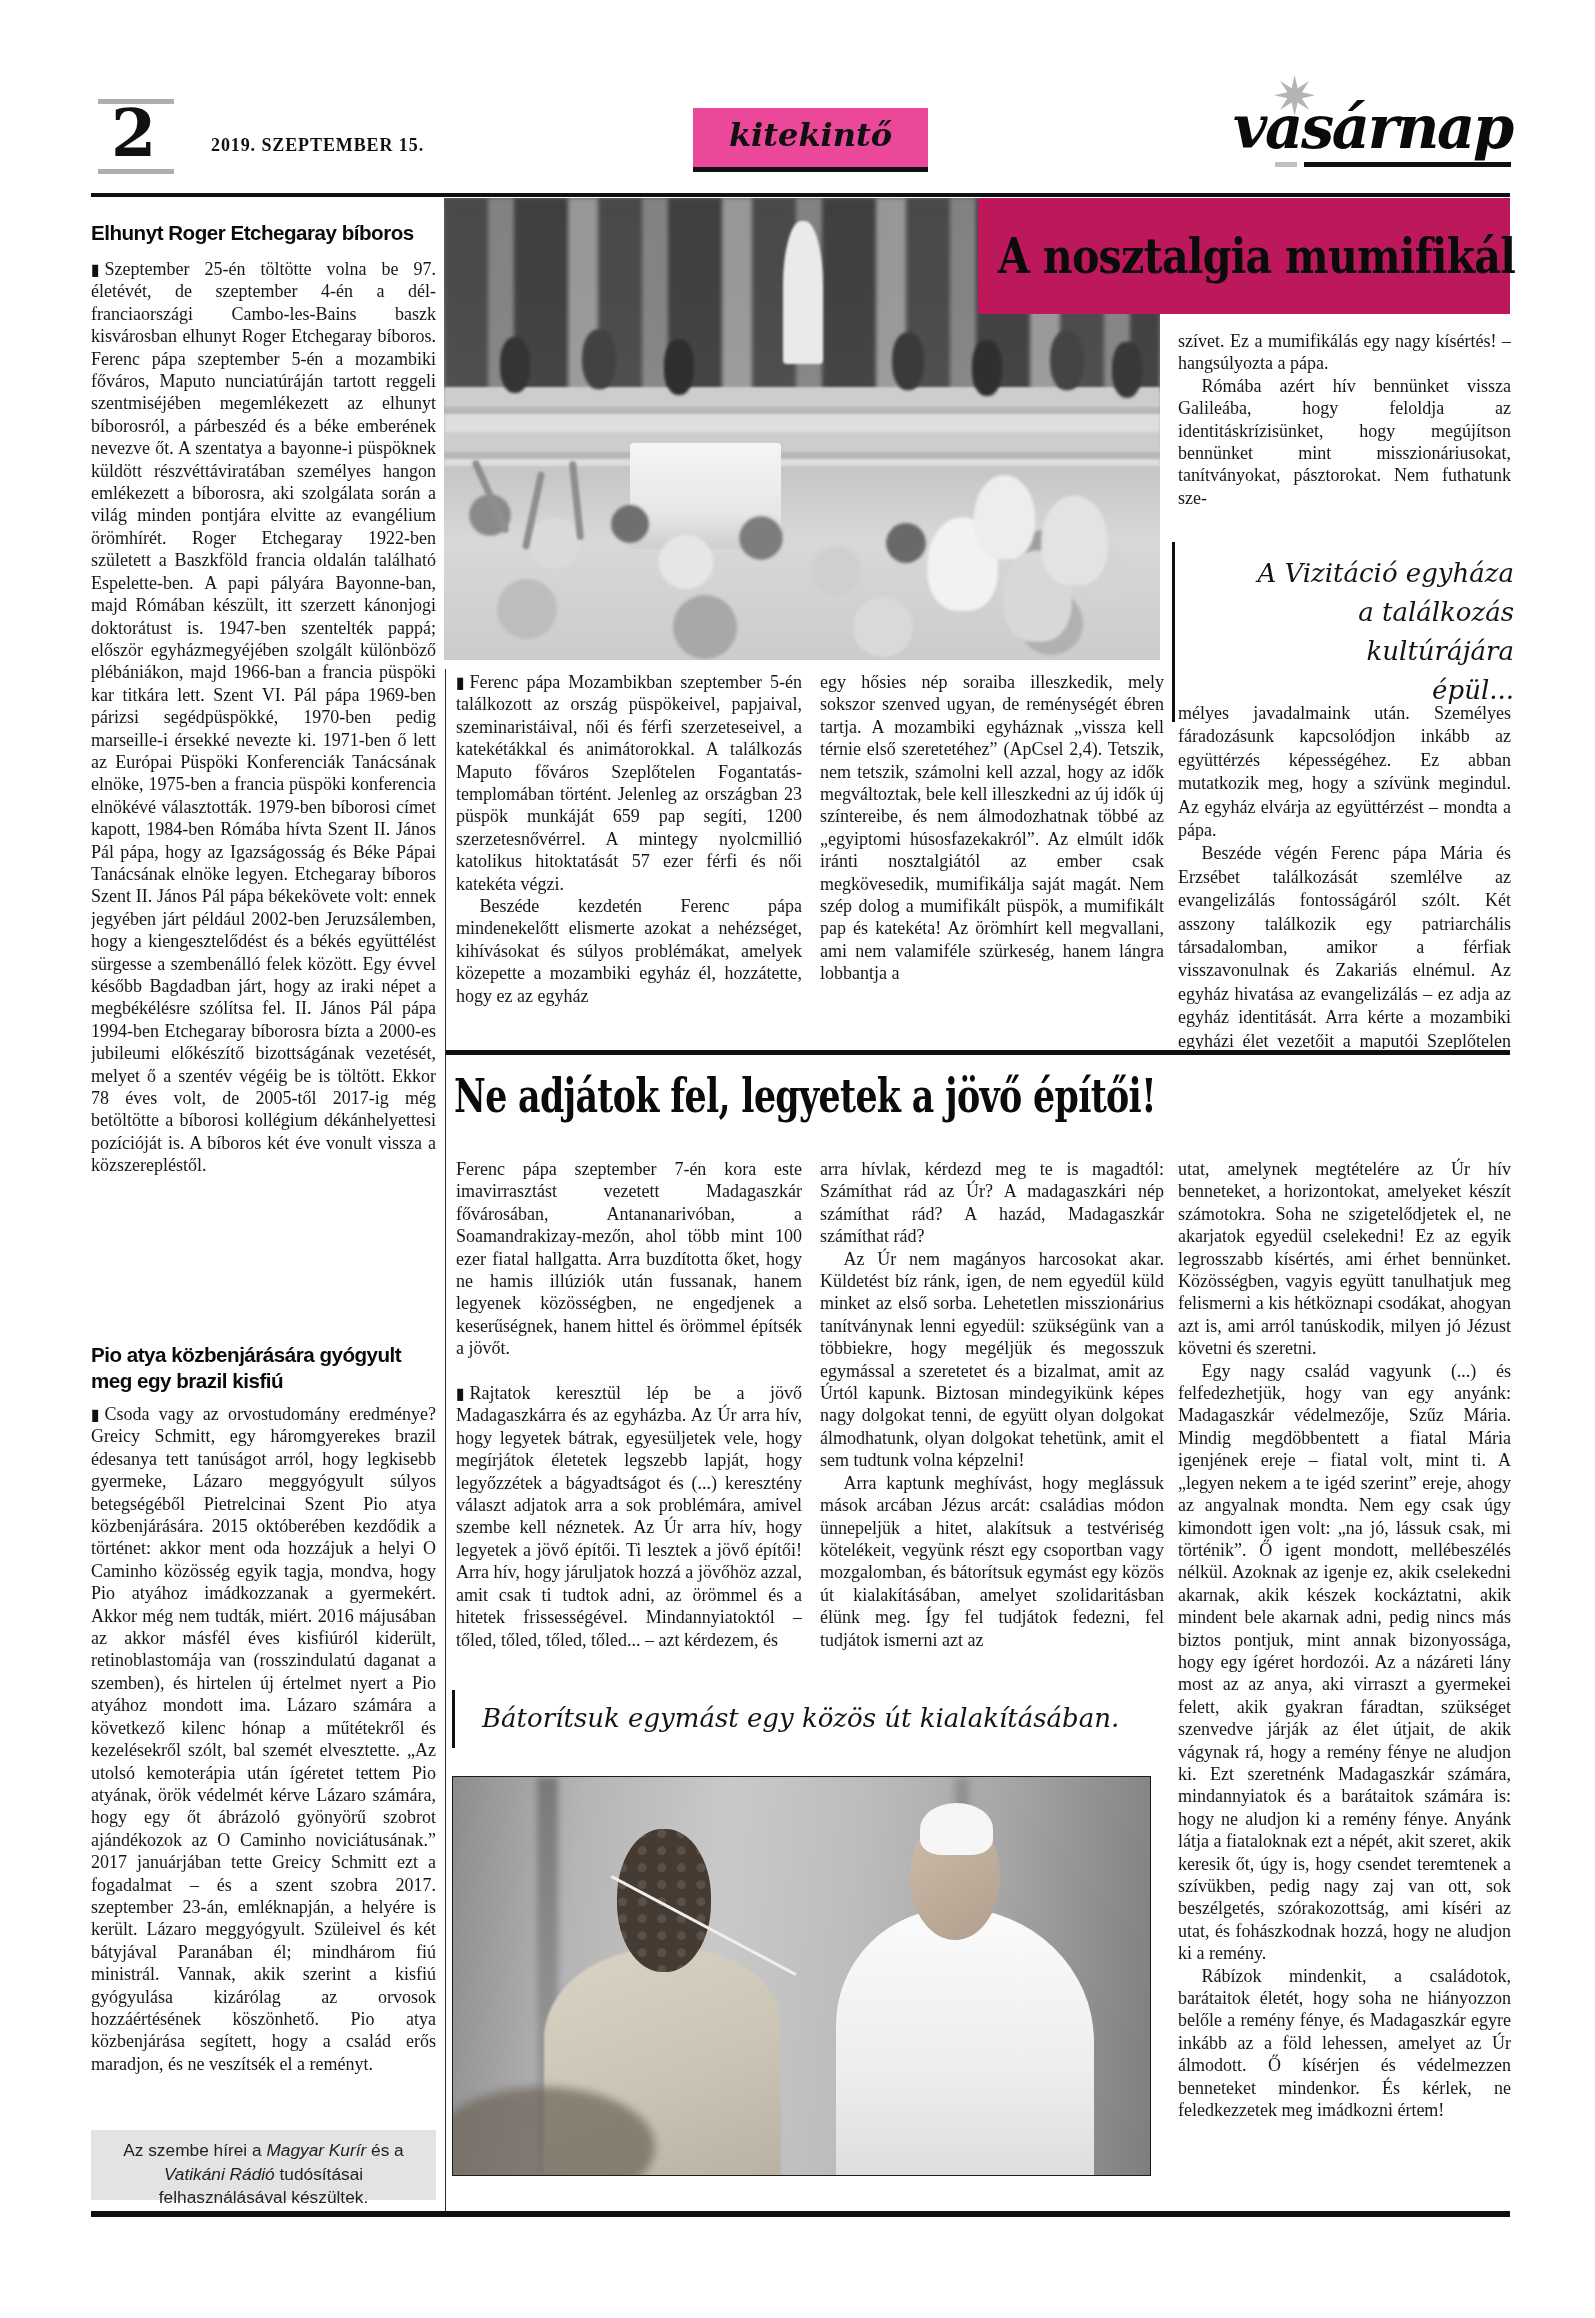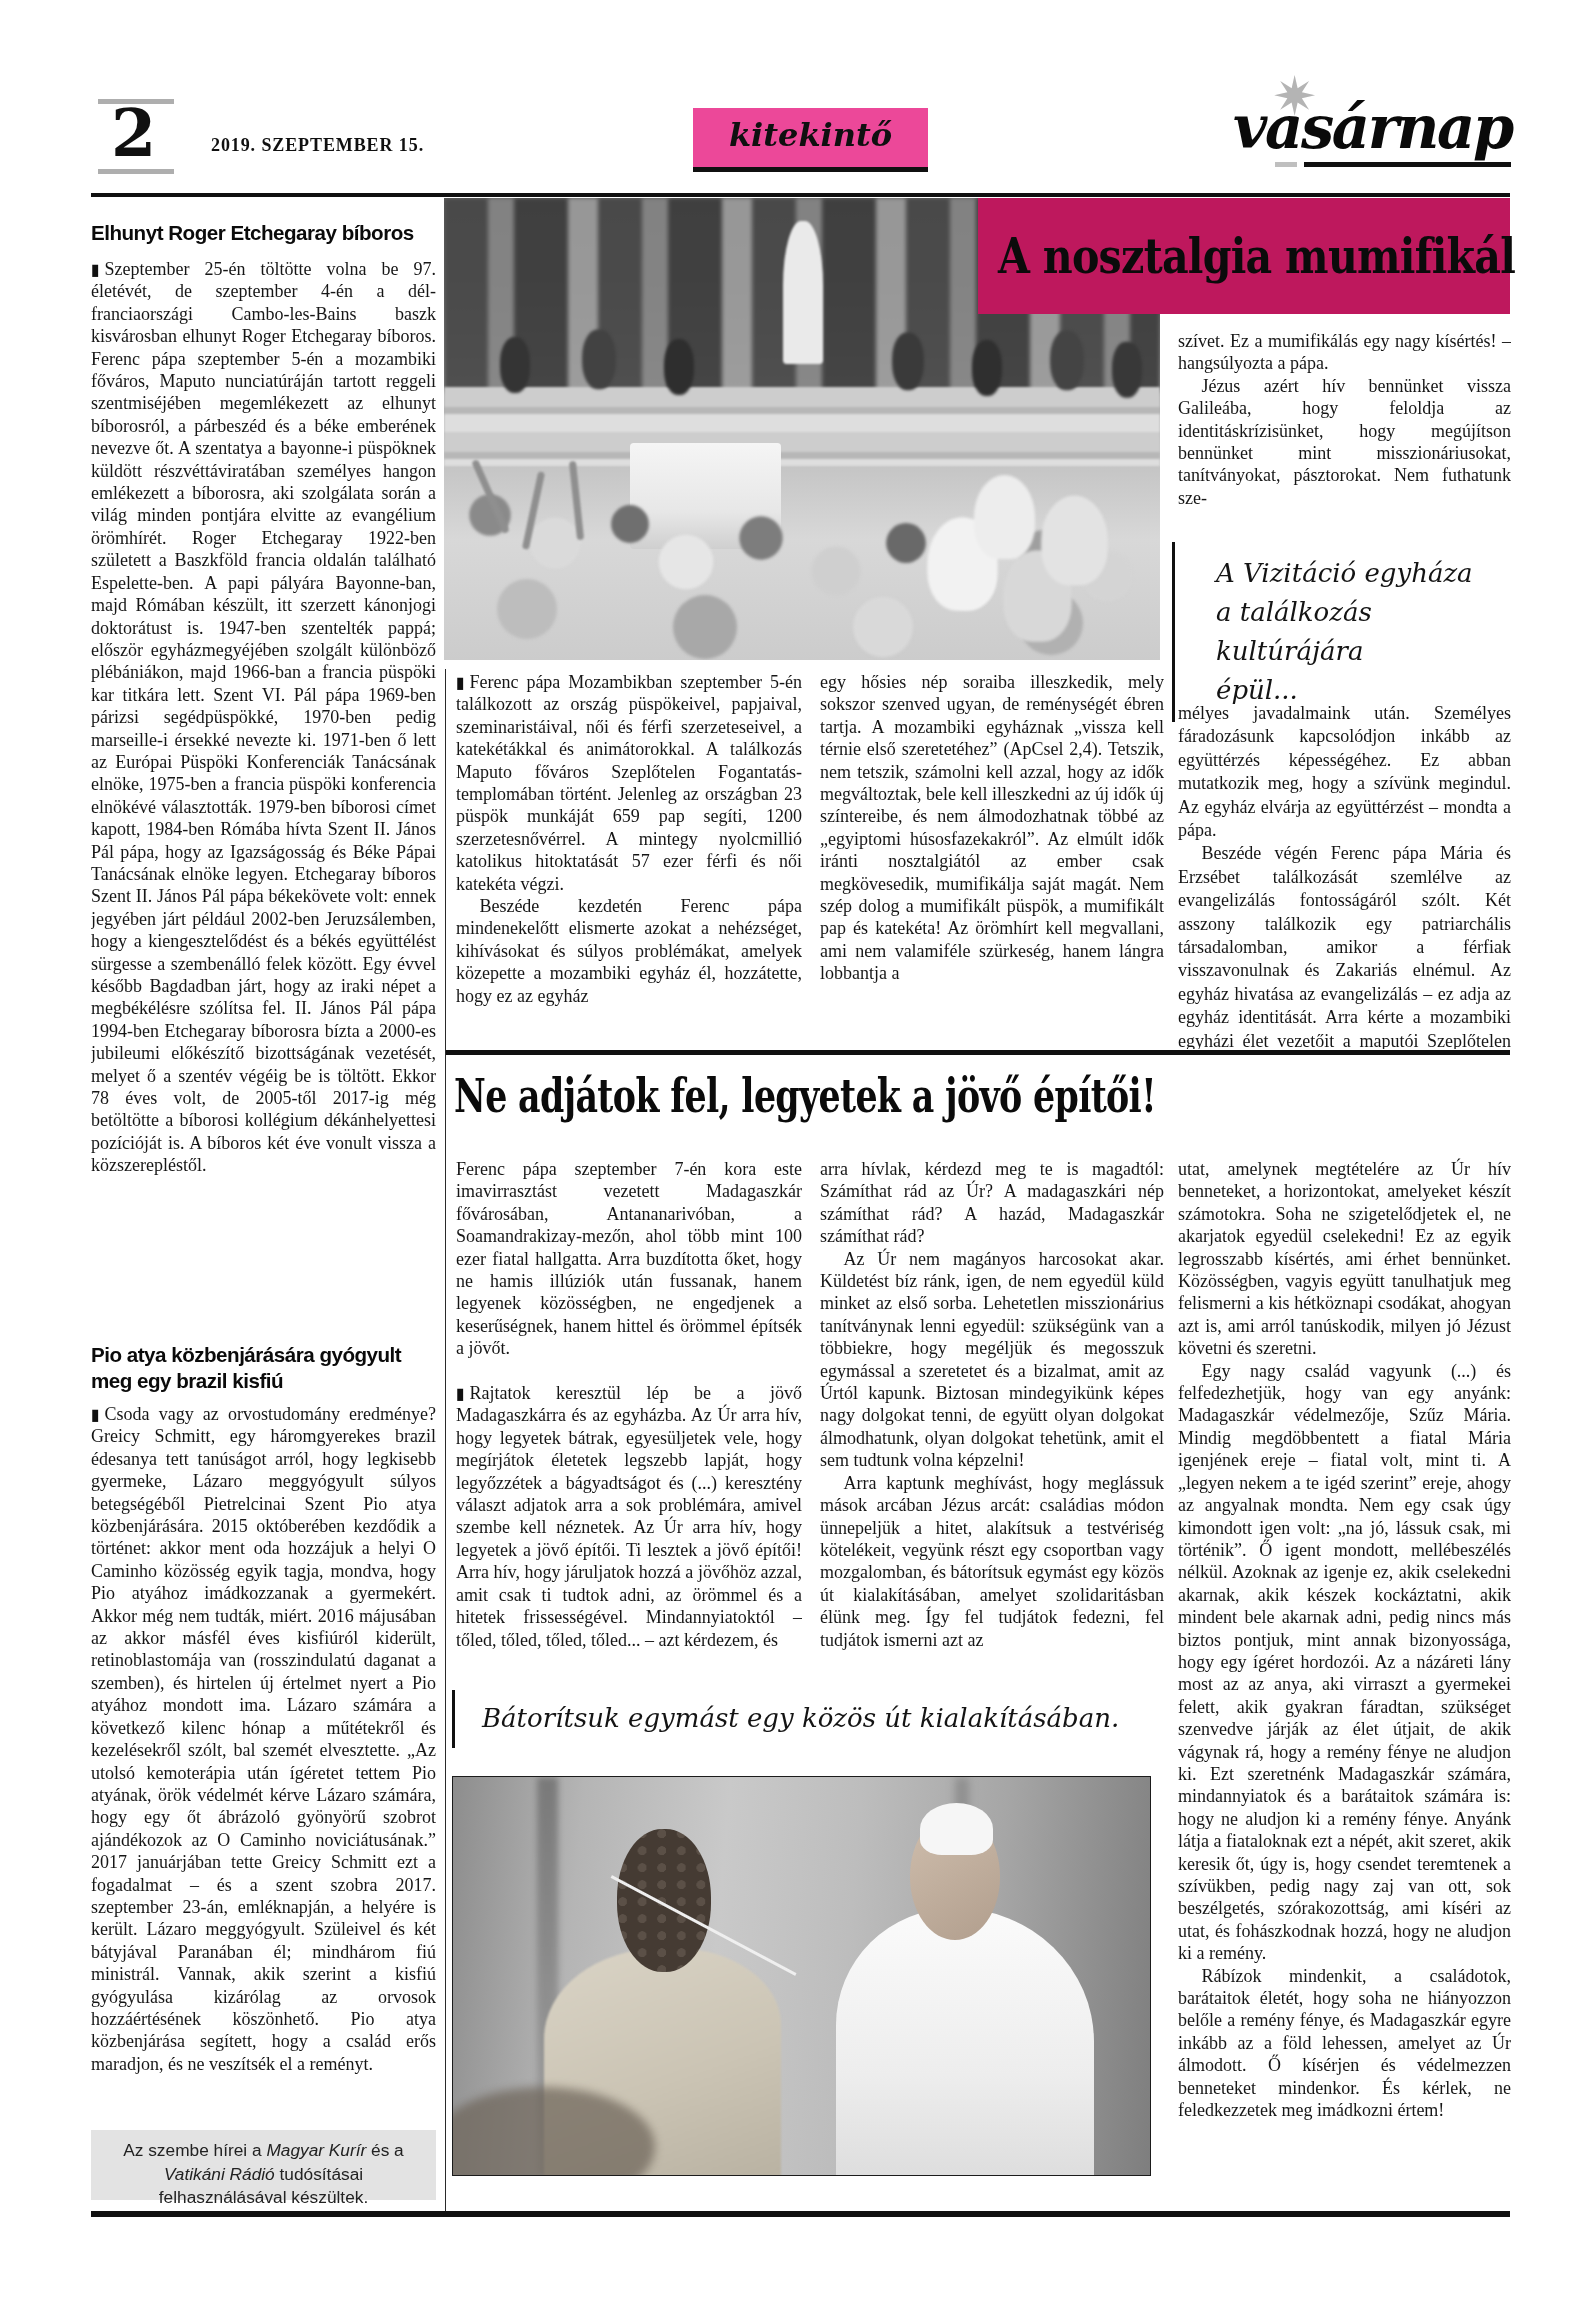--- a/index.html
+++ b/index.html
@@ -137,24 +137,24 @@
   <div class="abs col" style="left:456px;top:671px;width:346px;height:375px;">
     <p class="noind"><span class="pmark">▮</span><span>Ferenc pápa Mozambikban szeptember 5-én találkozott az ország püspökeivel, papjaival, szeminaristáival, női és férfi szerzeteseivel, a katekétákkal és animátorokkal. A találkozás Maputo főváros Szeplőtelen Fogantatás-templomában történt. Jelenleg az országban 23 püspök munkáját 659 pap segíti, 1200 szerzetesnővérrel. A mintegy nyolcmillió katolikus hitoktatását 57 ezer férfi és női katekéta végzi.</span></p>
     <p>Beszéde kezdetén Ferenc pápa mindenekelőtt elismerte azokat a nehézséget, kihívásokat és súlyos problémákat, amelyek közepette a mozambiki egyház él, hozzátette, hogy ez az egyház</p>
   </div>
   <div class="abs col" style="left:820px;top:671px;width:344px;height:375px;">
     <p class="noind">egy hősies nép soraiba illeszkedik, mely sokszor szenved ugyan, de reménységét ébren tartja. A mozambiki egyháznak „vissza kell térnie első szeretetéhez” (ApCsel 2,4). Tetszik, nem tetszik, számolni kell azzal, hogy az idők megváltoztak, bele kell illeszkedni az új idők új színtereibe, és nem álmodozhatnak többé az „egyiptomi húsosfazekakról”. Az elmúlt idők iránti nosztalgiától az ember csak megkövesedik, mumifikálja saját magát. Nem szép dolog a mumifikált püspök, a mumifikált pap és katekéta! Az örömhírt kell megvallani, ami nem valamiféle szürkeség, hanem lángra lobbantja a</p>
   </div>
 
   <div class="abs col" style="left:1178px;top:330px;width:333px;height:210px;">
     <p class="noind">szívet. Ez a mumifikálás egy nagy kísértés! – hangsúlyozta a pápa.</p>
-    <p>Jézus azért hív bennünket vissza Galileába, hogy feloldja az identitáskrízisünket, hogy megújítson bennünket mint misszionáriusokat, tanítványokat, pásztorokat. Nem futhatunk sze-</p>
-  </div>
-
-  <div class="abs pull" style="left:1172px;top:542px;width:308px;padding:12px 0 12px 41px;">
+    <p>Rómába azért hív bennünket vissza Galileába, hogy feloldja az identitáskrízisünket, hogy megújítson bennünket mint misszionáriusokat, tanítványokat, pásztorokat. Nem futhatunk sze-</p>
+  </div>
+
+  <div class="abs pull" style="left:1172px;top:542px;width:308px;padding:12px 0 12px 31px;text-align:right;">
     <span class="qt">A Vizitáció egyháza
 a találkozás kultúrájára
 épül...</span>
   </div>
 
   <div class="abs col" style="left:1178px;top:702px;width:333px;height:347px;line-height:23.4px;">
     <p class="noind">mélyes javadalmaink után. Személyes fáradozásunk kapcsolódjon inkább az együttérzés képességéhez. Ez abban mutatkozik meg, hogy a szívünk megindul. Az egyház elvárja az együttérzést – mondta a pápa.</p>
     <p>Beszéde végén Ferenc pápa Mária és Erzsébet találkozását szemlélve az evangelizálás fontosságáról szólt. Két asszony találkozik egy patriarchális társadalomban, amikor a férfiak visszavonulnak és Zakariás elnémul. Az egyház hivatása az evangelizálás – ez adja az egyház identitását. Arra kérte a mozambiki egyházi élet vezetőit a maputói Szeplőtelen Fogantatás-székesegyházban, hogy legyenek a Vizitáció egyháza, mely a találkozás kultúrájára épül, sokformájú harmóniában.</p>
   </div>
 

